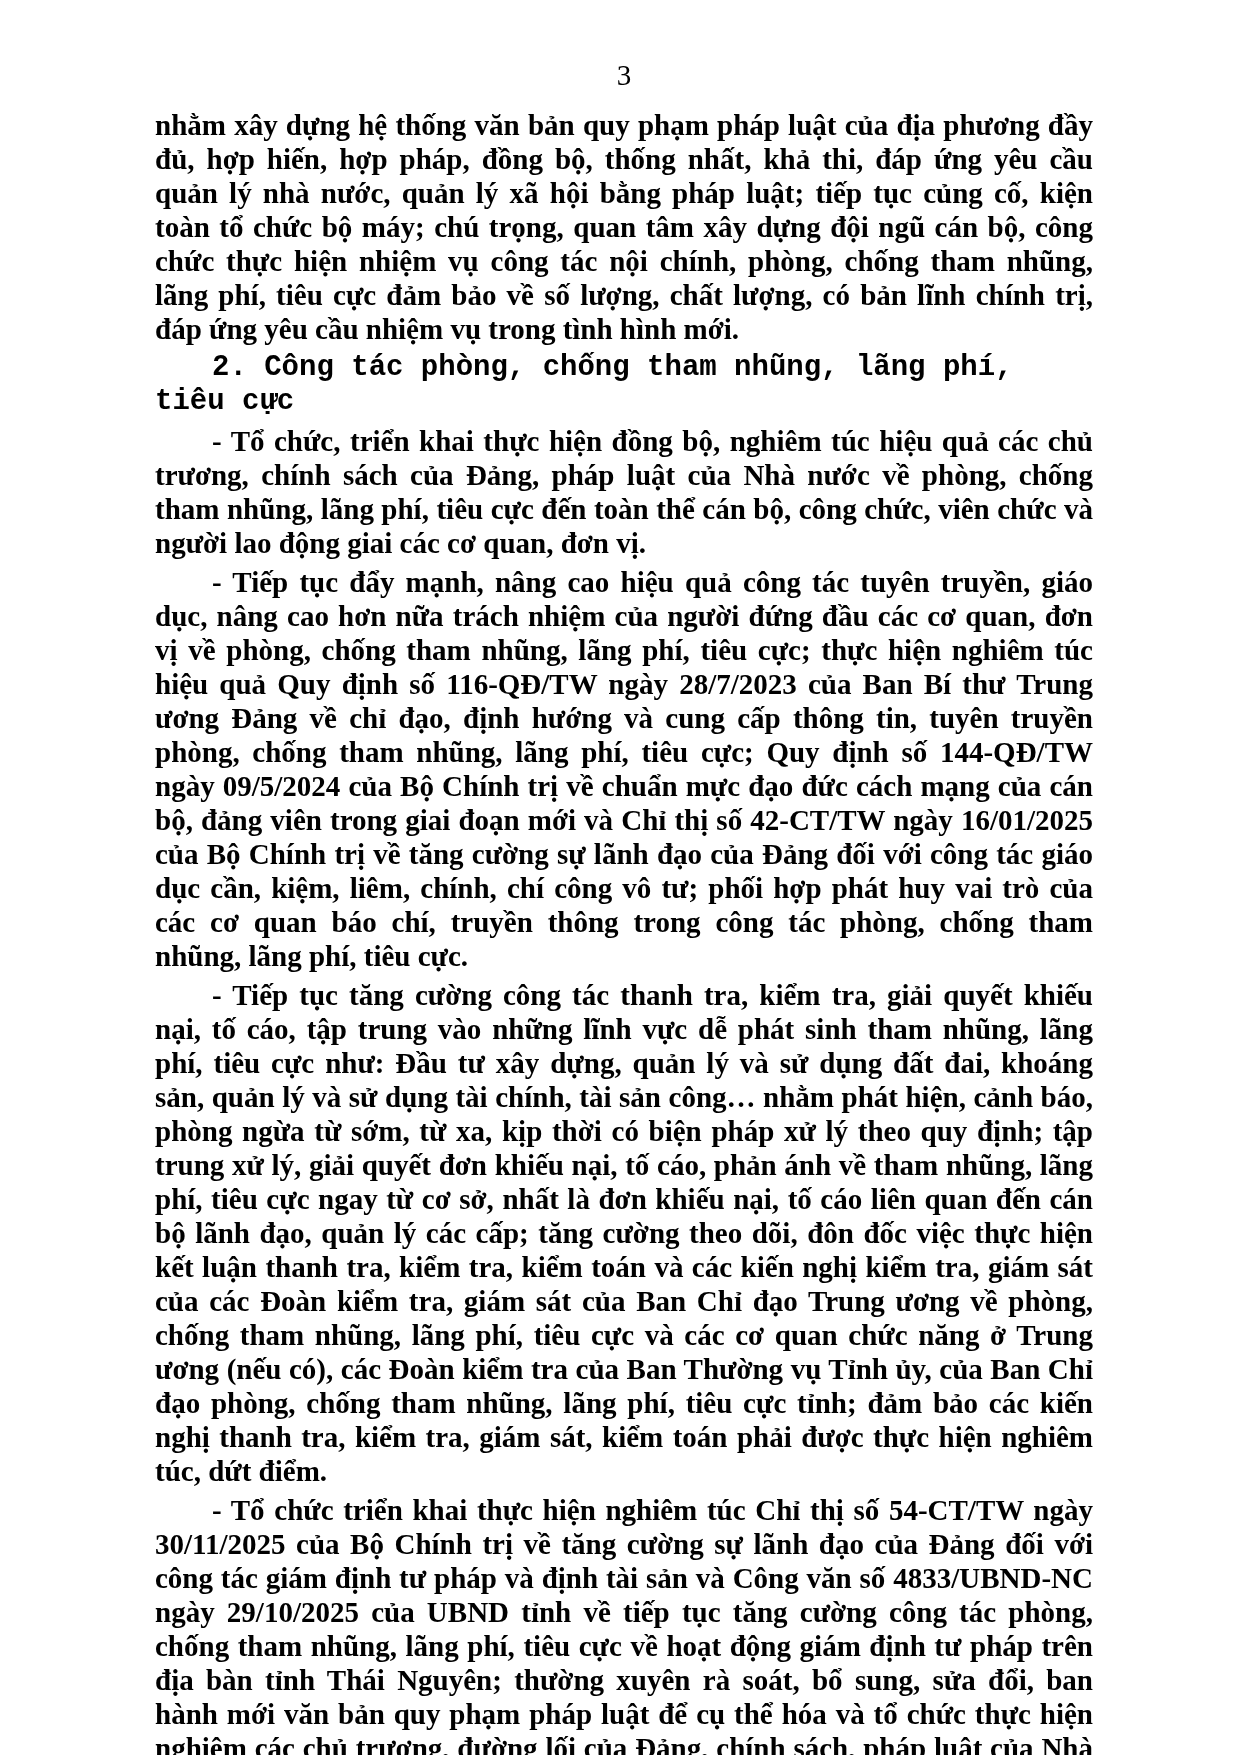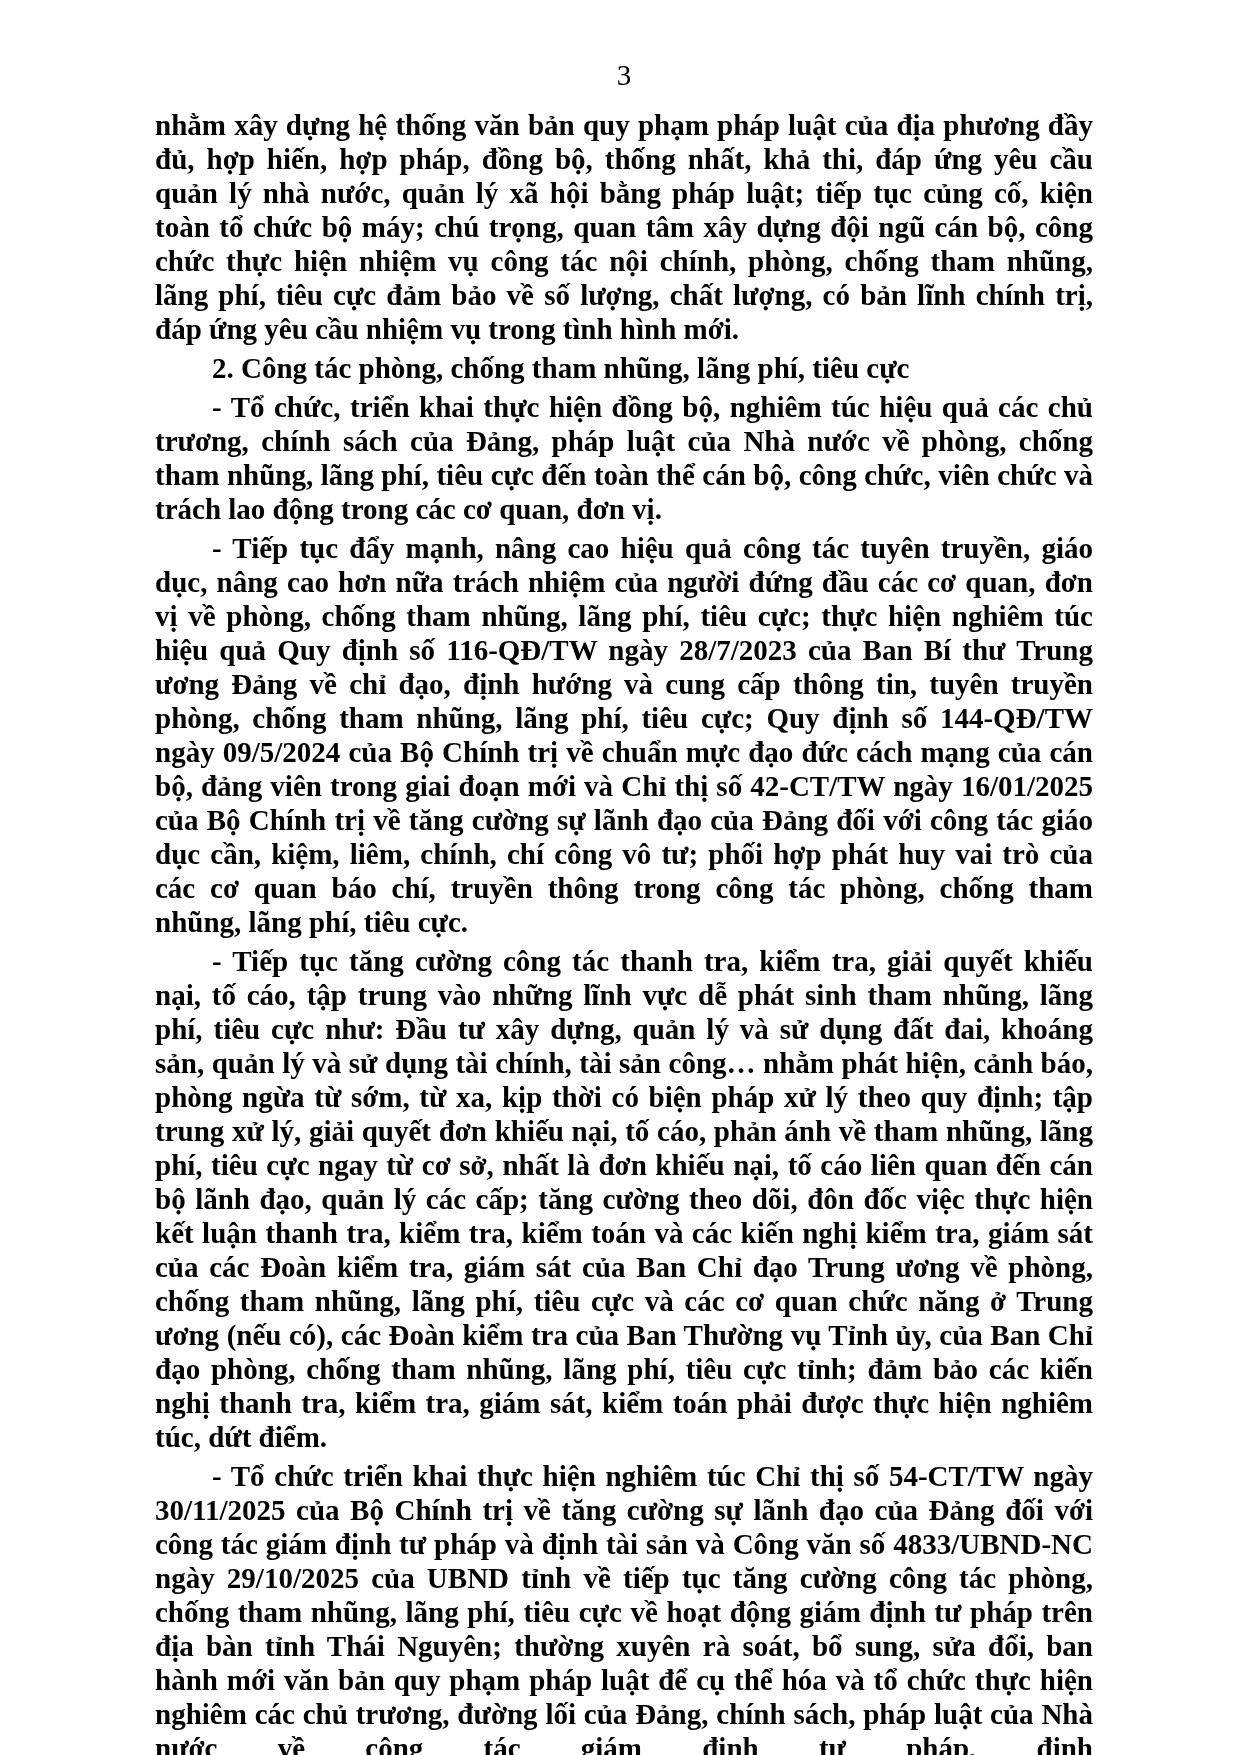--- a/index.html
+++ b/index.html
@@ -30,36 +30,37 @@
     text-align: justify;
     text-indent: 57px;
     font-weight: bold;
   }
   .no-indent {
     text-indent: 0;
   }
   .heading {
     font-weight: bold;
     text-align: left;
+    font-family: Liberation Mono, monospace;
   }
   .continues {
     text-align-last: justify;
     margin-bottom: 0;
   }
 </style>
 </head>
 <body>
 
 <div class="page">
   <div class="page-number">3</div>
 
   <p class="para no-indent">nhằm xây dựng hệ thống văn bản quy phạm pháp luật của địa phương đầy đủ, hợp hiến, hợp pháp, đồng bộ, thống nhất, khả thi, đáp ứng yêu cầu quản lý nhà nước, quản lý xã hội bằng pháp luật; tiếp tục củng cố, kiện toàn tổ chức bộ máy; chú trọng, quan tâm xây dựng đội ngũ cán bộ, công chức thực hiện nhiệm vụ công tác nội chính, phòng, chống tham nhũng, lãng phí, tiêu cực đảm bảo về số lượng, chất lượng, có bản lĩnh chính trị, đáp ứng yêu cầu nhiệm vụ trong tình hình mới.</p>
 
   <p class="para heading">2. Công tác phòng, chống tham nhũng, lãng phí, tiêu cực</p>
 
-  <p class="para">- Tổ chức, triển khai thực hiện đồng bộ, nghiêm túc hiệu quả các chủ trương, chính sách của Đảng, pháp luật của Nhà nước về phòng, chống tham nhũng, lãng phí, tiêu cực đến toàn thể cán bộ, công chức, viên chức và trách lao động trong các cơ quan, đơn vị.</p>
+  <p class="para">- Tổ chức, triển khai thực hiện đồng bộ, nghiêm túc hiệu quả các chủ trương, chính sách của Đảng, pháp luật của Nhà nước về phòng, chống tham nhũng, lãng phí, tiêu cực đến toàn thể cán bộ, công chức, viên chức và người lao động giai các cơ quan, đơn vị.</p>
 
   <p class="para">- Tiếp tục đẩy mạnh, nâng cao hiệu quả công tác tuyên truyền, giáo dục, nâng cao hơn nữa trách nhiệm của người đứng đầu các cơ quan, đơn vị về phòng, chống tham nhũng, lãng phí, tiêu cực; thực hiện nghiêm túc hiệu quả Quy định số 116-QĐ/TW ngày 28/7/2023 của Ban Bí thư Trung ương Đảng về chỉ đạo, định hướng và cung cấp thông tin, tuyên truyền phòng, chống tham nhũng, lãng phí, tiêu cực; Quy định số 144-QĐ/TW ngày 09/5/2024 của Bộ Chính trị về chuẩn mực đạo đức cách mạng của cán bộ, đảng viên trong giai đoạn mới và Chỉ thị số 42-CT/TW ngày 16/01/2025 của Bộ Chính trị về tăng cường sự lãnh đạo của Đảng đối với công tác giáo dục cần, kiệm, liêm, chính, chí công vô tư; phối hợp phát huy vai trò của các cơ quan báo chí, truyền thông trong công tác phòng, chống tham nhũng, lãng phí, tiêu cực.</p>
 
   <p class="para">- Tiếp tục tăng cường công tác thanh tra, kiểm tra, giải quyết khiếu nại, tố cáo, tập trung vào những lĩnh vực dễ phát sinh tham nhũng, lãng phí, tiêu cực như: Đầu tư xây dựng, quản lý và sử dụng đất đai, khoáng sản, quản lý và sử dụng tài chính, tài sản công… nhằm phát hiện, cảnh báo, phòng ngừa từ sớm, từ xa, kịp thời có biện pháp xử lý theo quy định; tập trung xử lý, giải quyết đơn khiếu nại, tố cáo, phản ánh về tham nhũng, lãng phí, tiêu cực ngay từ cơ sở, nhất là đơn khiếu nại, tố cáo liên quan đến cán bộ lãnh đạo, quản lý các cấp; tăng cường theo dõi, đôn đốc việc thực hiện kết luận thanh tra, kiểm tra, kiểm toán và các kiến nghị kiểm tra, giám sát của các Đoàn kiểm tra, giám sát của Ban Chỉ đạo Trung ương về phòng, chống tham nhũng, lãng phí, tiêu cực và các cơ quan chức năng ở Trung ương (nếu có), các Đoàn kiểm tra của Ban Thường vụ Tỉnh ủy, của Ban Chỉ đạo phòng, chống tham nhũng, lãng phí, tiêu cực tỉnh; đảm bảo các kiến nghị thanh tra, kiểm tra, giám sát, kiểm toán phải được thực hiện nghiêm túc, dứt điểm.</p>
 
   <p class="para continues">- Tổ chức triển khai thực hiện nghiêm túc Chỉ thị số 54-CT/TW ngày 30/11/2025 của Bộ Chính trị về tăng cường sự lãnh đạo của Đảng đối với công tác giám định tư pháp và định tài sản và Công văn số 4833/UBND-NC ngày 29/10/2025 của UBND tỉnh về tiếp tục tăng cường công tác phòng, chống tham nhũng, lãng phí, tiêu cực về hoạt động giám định tư pháp trên địa bàn tỉnh Thái Nguyên; thường xuyên rà soát, bổ sung, sửa đổi, ban hành mới văn bản quy phạm pháp luật để cụ thể hóa và tổ chức thực hiện nghiêm các chủ trương, đường lối của Đảng, chính sách, pháp luật của Nhà nước về công tác giám định tư pháp, định</p>
 </div>
 
 </body></html>

